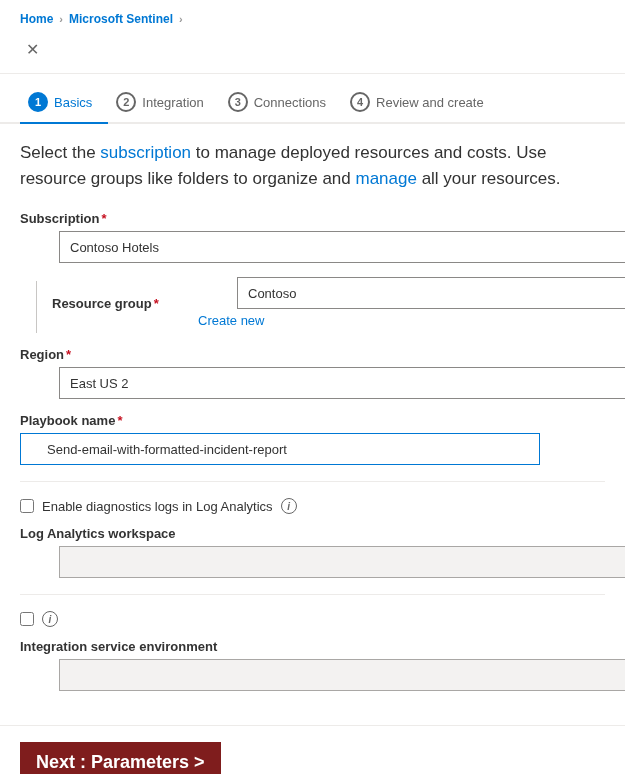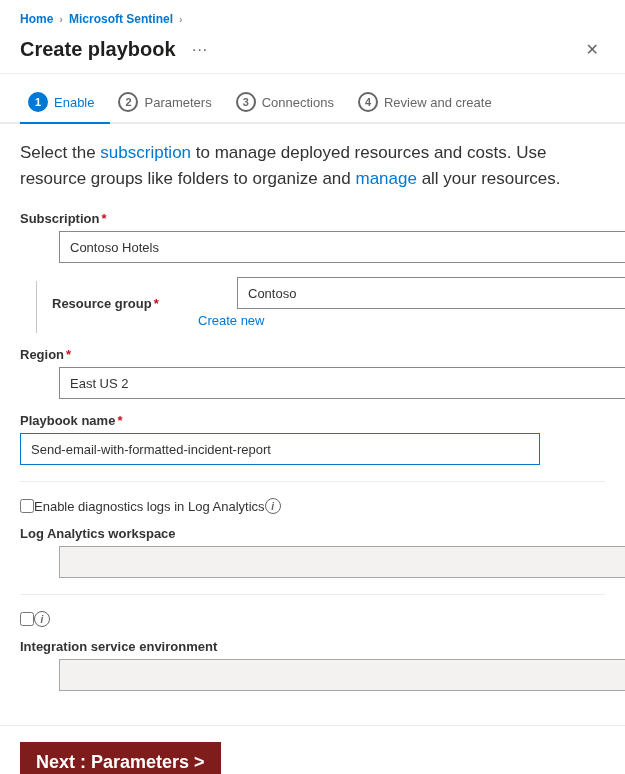--- a/index.html
+++ b/index.html
@@ -162,20 +162,21 @@
       margin-top: 4px;
     }
     .divider {
       border: none;
       border-top: 1px solid #edebe9;
       margin: 16px 0;
     }
     .checkbox-row {
       display: flex;
       align-items: center;
+      gap: 8px;
       margin-bottom: 12px;
     }
     .checkbox-row input[type="checkbox"] {
       width: 14px;
       height: 14px;
       border: 1px solid #8a8886;
       cursor: pointer;
       flex-shrink: 0;
     }
     .checkbox-label {
@@ -221,52 +222,48 @@
       font-size: 18px;
       font-weight: 600;
       cursor: pointer;
       height: 40px;
     }
     .playbook-name-input {
       width: 100%;
       max-width: 520px;
       height: 32px;
       border: 1px solid #0078d4;
-      padding: 0 10px;
+      padding: 0 26px;
       font-size: 13px;
       color: #333;
       outline: none;
     }
   </style>
 </head>
 <body>
 
 <div class="breadcrumb">
   <a href="#">Home</a>
   <span class="breadcrumb-sep">›</span>
   <a href="#">Microsoft Sentinel</a>
   <span class="breadcrumb-sep">›</span>
 </div>
 
 <div class="panel-header">
-  <div class="panel-title-row">
-    <span class="panel-title">Create playbook</span>
-    <button class="ellipsis-btn">···</button>
-  </div>
   <button class="close-btn">✕</button>
 </div>
 
 <div class="wizard-tabs">
   <div class="wizard-tab active">
     <span class="step-circle">1</span>
-    <span>Enable</span>
+    <span>Basics</span>
   </div>
   <div class="wizard-tab">
     <span class="step-circle">2</span>
-    <span>Parameters</span>
+    <span>Integration</span>
   </div>
   <div class="wizard-tab">
     <span class="step-circle">3</span>
     <span>Connections</span>
   </div>
   <div class="wizard-tab">
     <span class="step-circle">4</span>
     <span>Review and create</span>
   </div>
 </div>

